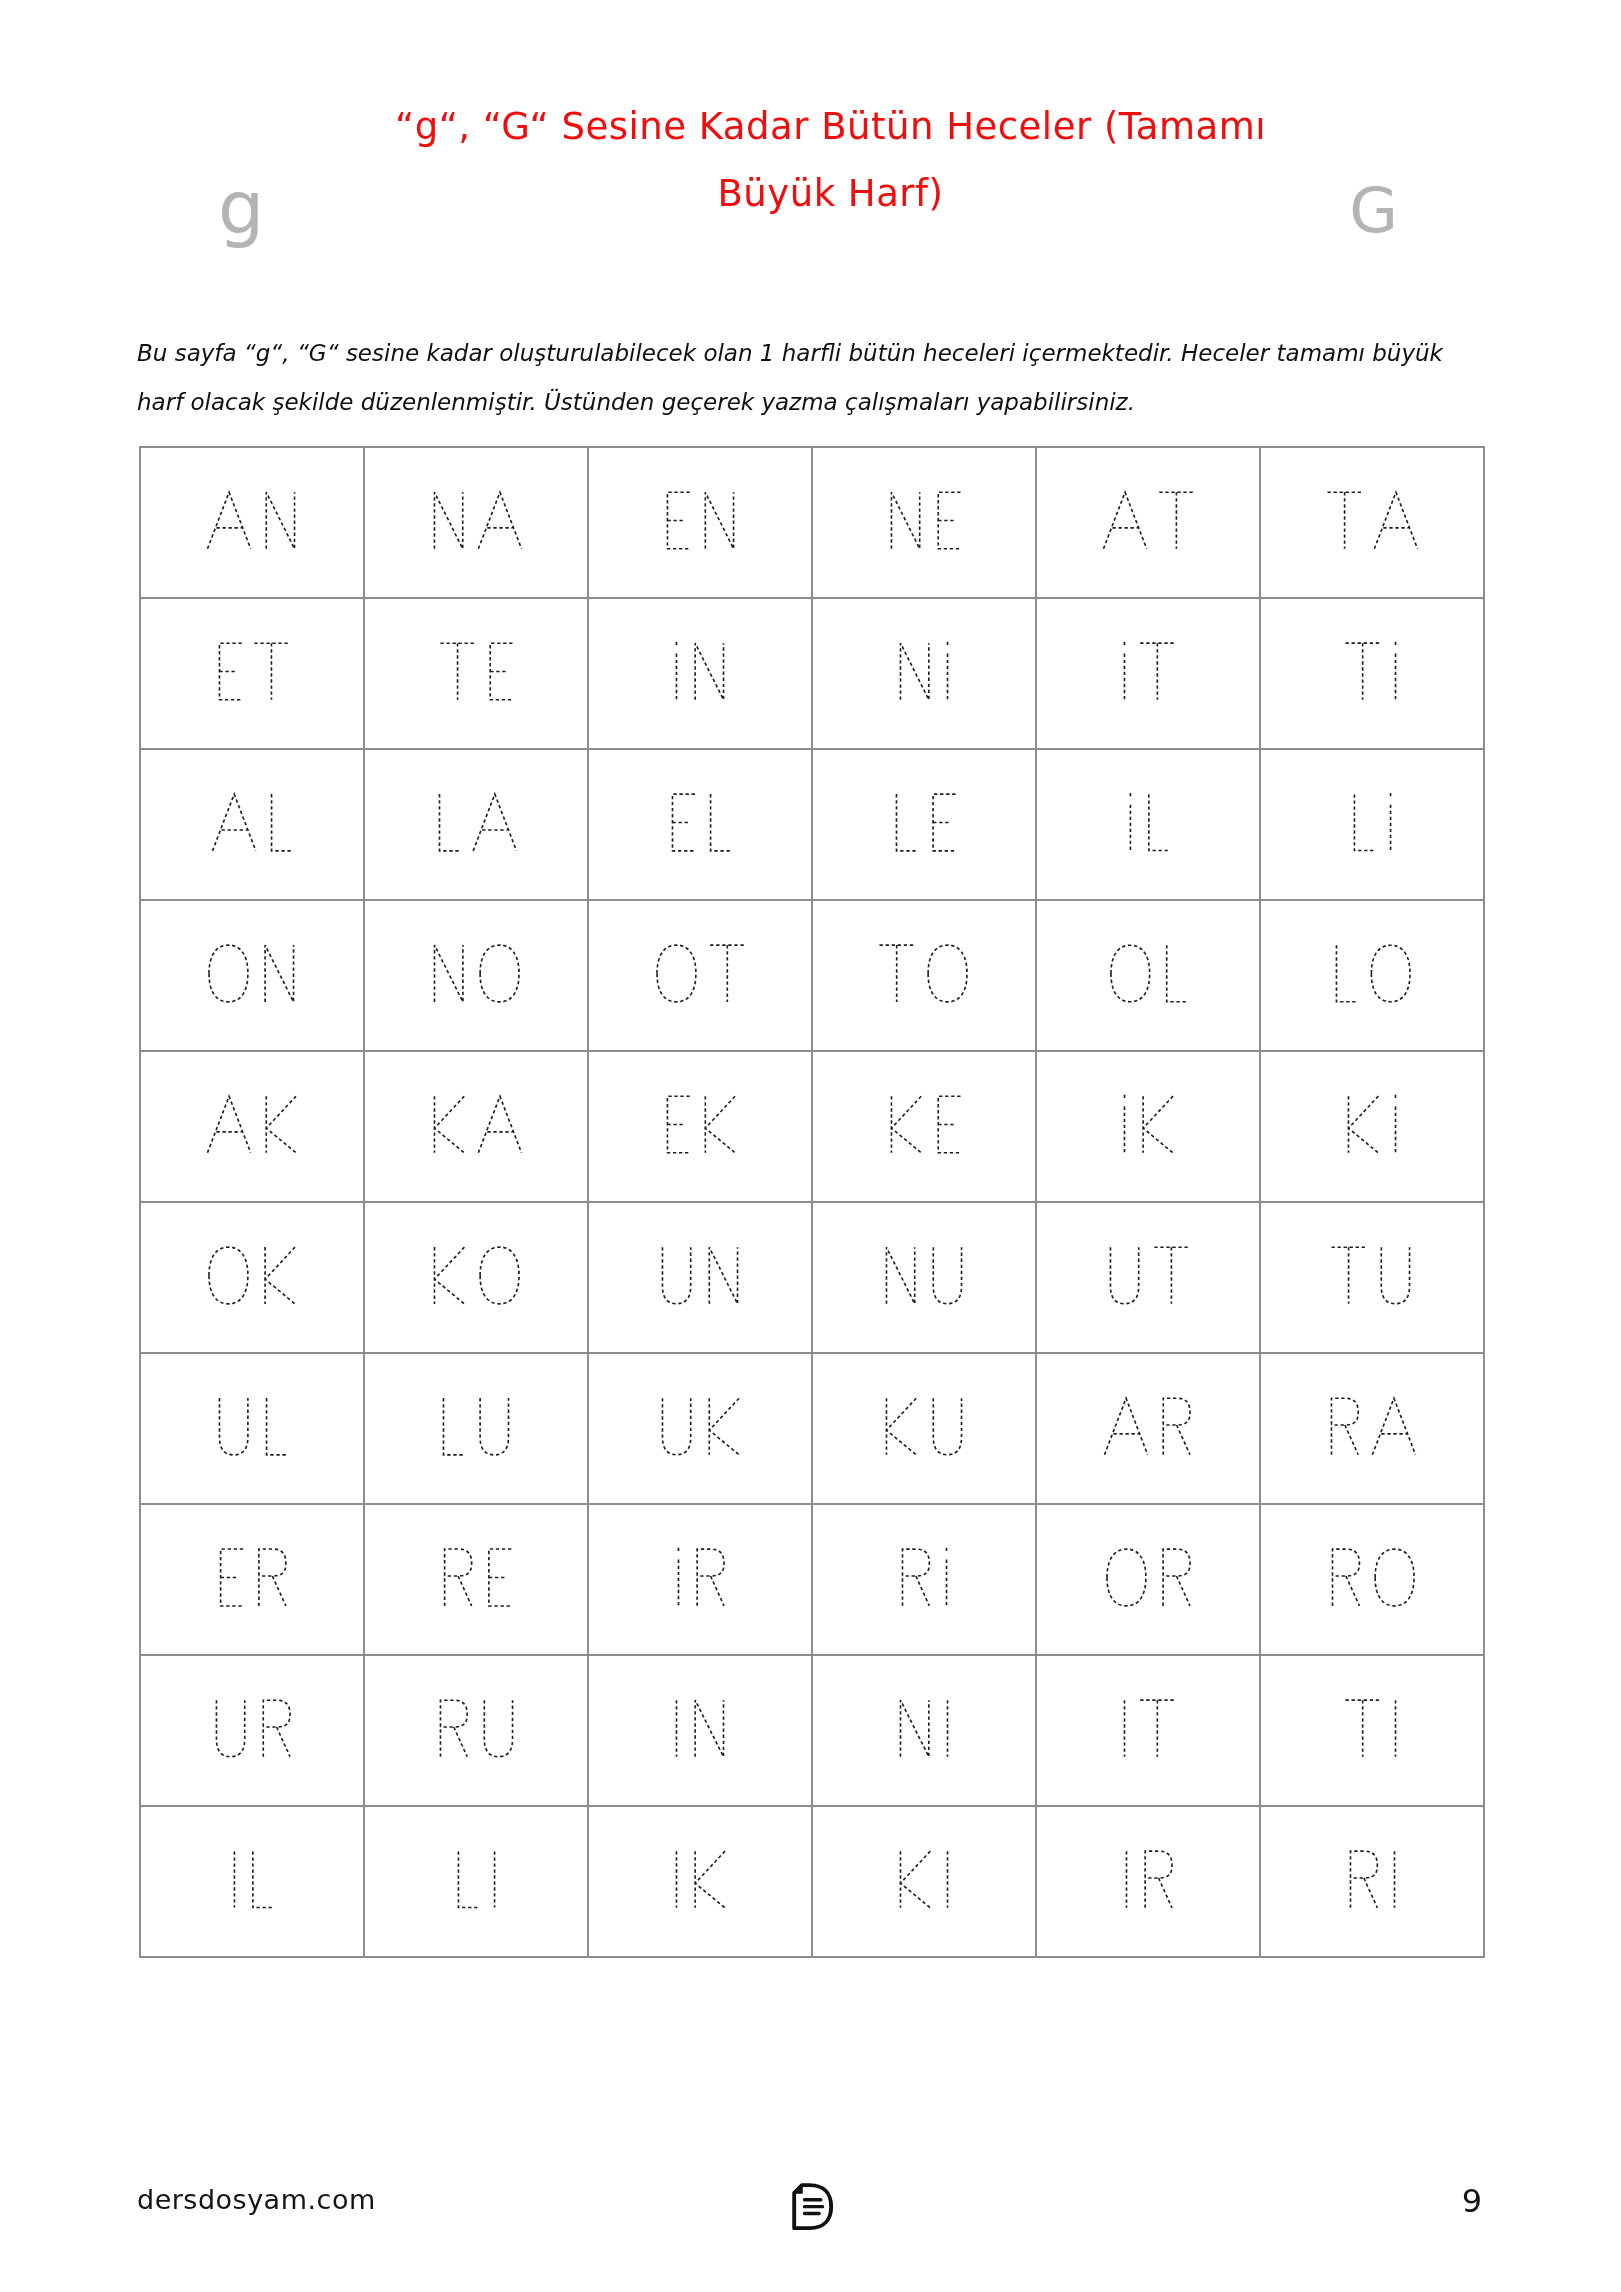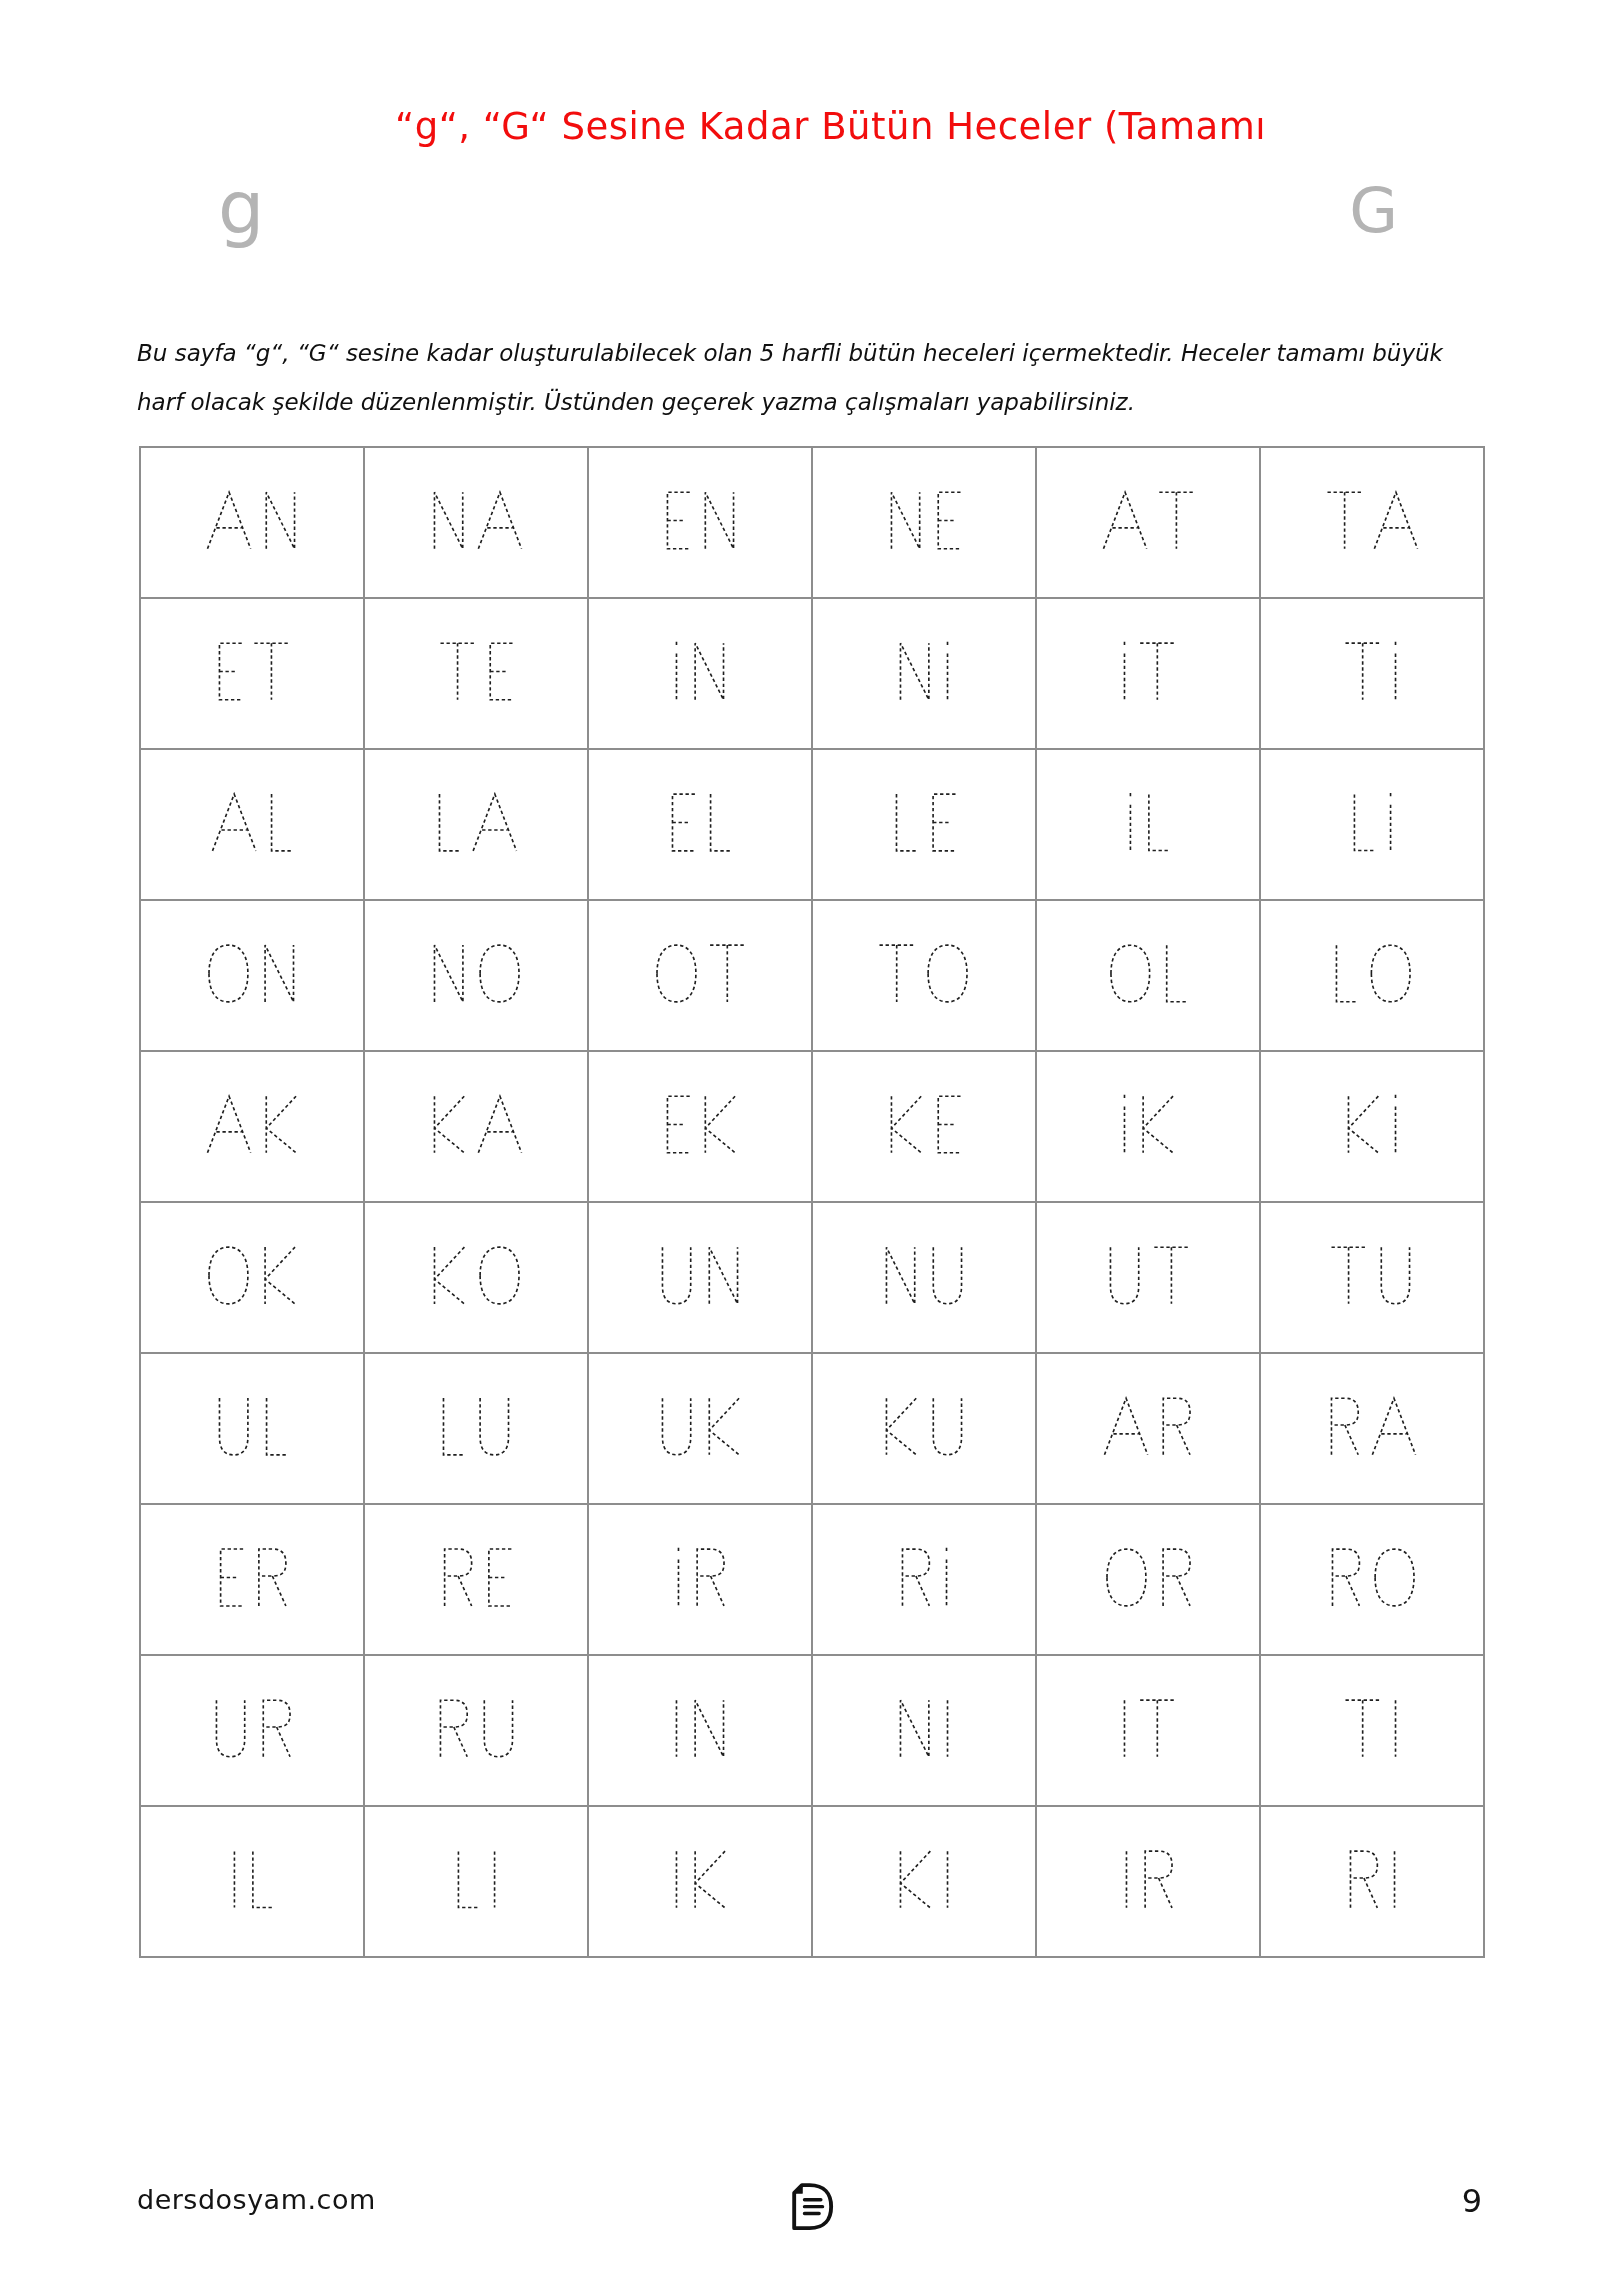--- a/index.html
+++ b/index.html
@@ -64,25 +64,26 @@
     font-size:32px; color:#141414;
   }
 </style>
 </head>
 <body>
 
 <div class="watermark watermark-left" style="color: rgb(180, 180, 180);">g</div>
 
 <div class="title" style="color: rgb(242, 13, 13); margin-left: 40px;">
   <div>“g“, “G“ Sesine Kadar Bütün Heceler (Tamamı</div>
+  <div>Büyük Harf)</div>
 </div>
 
 <div class="watermark watermark-right" style="color: rgb(180, 180, 180);">G</div>
 
-<p class="description">Bu sayfa “g“, “G“ sesine kadar oluşturulabilecek olan 5 harfli bütün heceleri içermektedir. Heceler tamamı büyük harf olacak şekilde düzenlenmiştir. Üstünden geçerek yazma çalışmaları yapabilirsiniz.</p>
+<p class="description">Bu sayfa “g“, “G“ sesine kadar oluşturulabilecek olan 1 harfli bütün heceleri içermektedir. Heceler tamamı büyük harf olacak şekilde düzenlenmiştir. Üstünden geçerek yazma çalışmaları yapabilirsiniz.</p>
 
 <div class="grid-wrap">
   <table class="grid">
     <tbody>
         <tr>
           <td><svg viewBox="0 0 125 84" height="63" width="93" aria-label="AN">
               <g transform="translate(0 2)">
                 <path d="M2 78 L31 2 L60 78 M14 50 L48 50" class="trace" stroke="#1f1f1f"></path>
               </g>
               <g transform="translate(75 2)">

